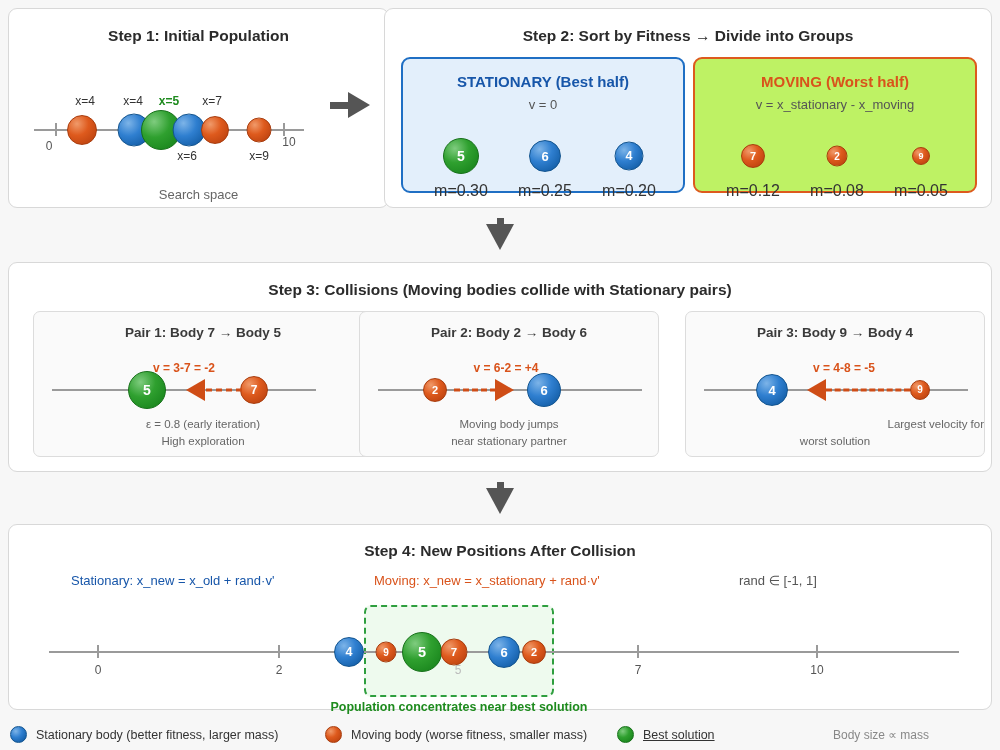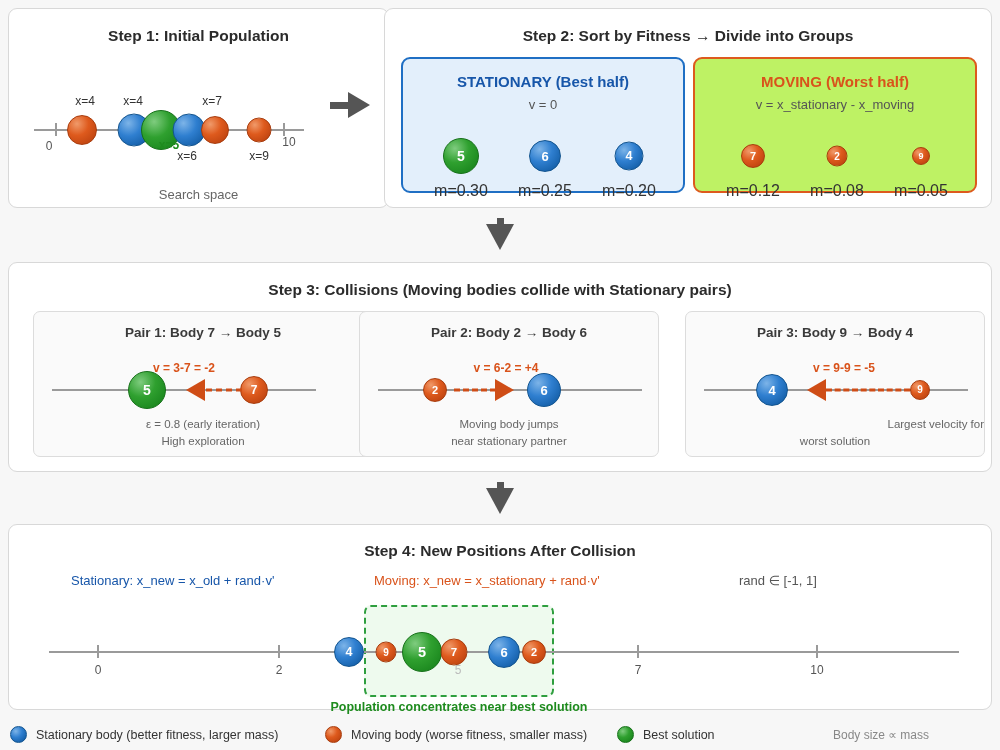--- a/index.html
+++ b/index.html
@@ -65,21 +65,21 @@
     transform:translateX(-50%);
     white-space:nowrap;
   }
   .pos-label{
     position:absolute;
     font-size:12px;
     color:#333;
     transform:translateX(-50%);
     white-space:nowrap;
   }
-  .pos-label.best{color:#1e8b1e;font-weight:bold;margin-top:44px;}
+  .pos-label.best{color:#1e8b1e;font-weight:bold;}
   .caption{
     position:absolute;
     left:0;right:0;text-align:center;
     font-size:13px;color:#666;
   }
   
   .group-box{
     position:absolute;
     border-radius:9px;
     box-sizing:border-box;
@@ -297,21 +297,21 @@
     <div class="ball blue" style="left:184px;top:78px;width:34px;height:34px;font-size:13px;">6</div>
     <div class="dash" style="left:94px;top:78px;width:42px;"></div>
     <div class="arrowhead right" style="left:135px;top:78px;"></div>
     <div class="sub-note" style="top:106px;">Moving body jumps</div>
     <div class="sub-note" style="top:123px;">near stationary partner</div>
   </div>
 
   <div class="sub" style="left:676px;top:48px;width:300px;height:146px;">
     <div class="sub-title" style="top:13px;">Pair 3: Body 9 → Body 4</div>
     <div class="axis" style="left:18px;top:77px;width:264px;"></div>
-    <div class="vlabel" style="left:158px;top:49px;">v = 9-9 = -5</div>
+    <div class="vlabel" style="left:158px;top:49px;">v = 4-8 = -5</div>
     <div class="ball blue" style="left:86px;top:78px;width:32px;height:32px;font-size:13px;">4</div>
     <div class="ball orange" style="left:234px;top:78px;width:20px;height:20px;font-size:10px;">9</div>
     <div class="dash" style="left:140px;top:78px;width:84px;"></div>
     <div class="arrowhead left" style="left:121px;top:78px;"></div>
     <div class="sub-note" style="top:106px;text-align:right;">Largest velocity for</div>
     <div class="sub-note" style="top:123px;">worst solution</div>
   </div>
 </div>
 
 <div class="flow-down" style="left:486px;top:482px;">
@@ -350,17 +350,17 @@
 </div>
 
 <div class="legend-item" style="left:10px;top:726px;">
   <span class="legend-dot blue"></span>
   <span class="legend-text">Stationary body (better fitness, larger mass)</span>
 </div>
 <div class="legend-item" style="left:325px;top:726px;">
   <span class="legend-dot orange"></span>
   <span class="legend-text">Moving body (worse fitness, smaller mass)</span>
 </div>
-<div class="legend-item" style="left:617px;top:726px;">
+<div class="legend-item" style="left:617px;top:726px;text-decoration:underline;">
   <span class="legend-dot green"></span>
   <span class="legend-text">Best solution</span>
 </div>
 <div class="legend-note" style="left:833px;top:728px;">Body size ∝ mass</div>
 
 </body></html>

